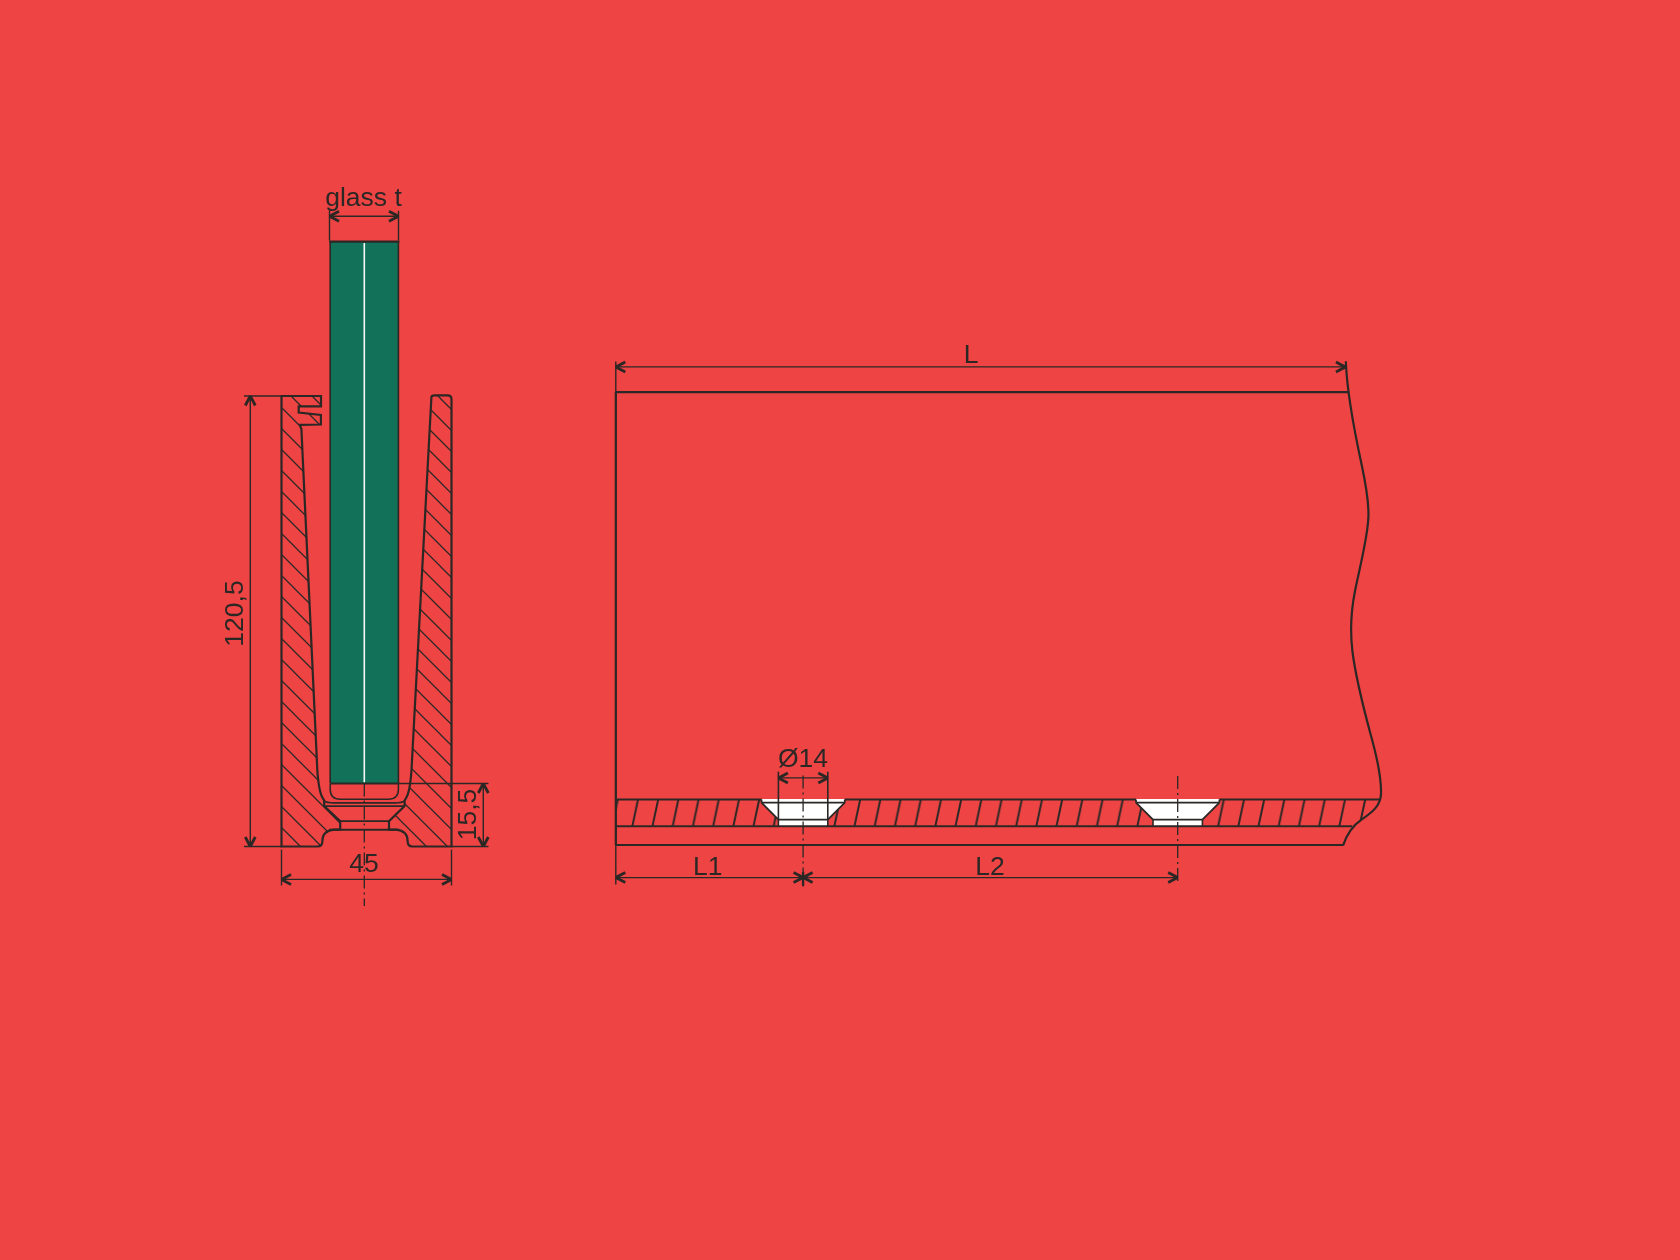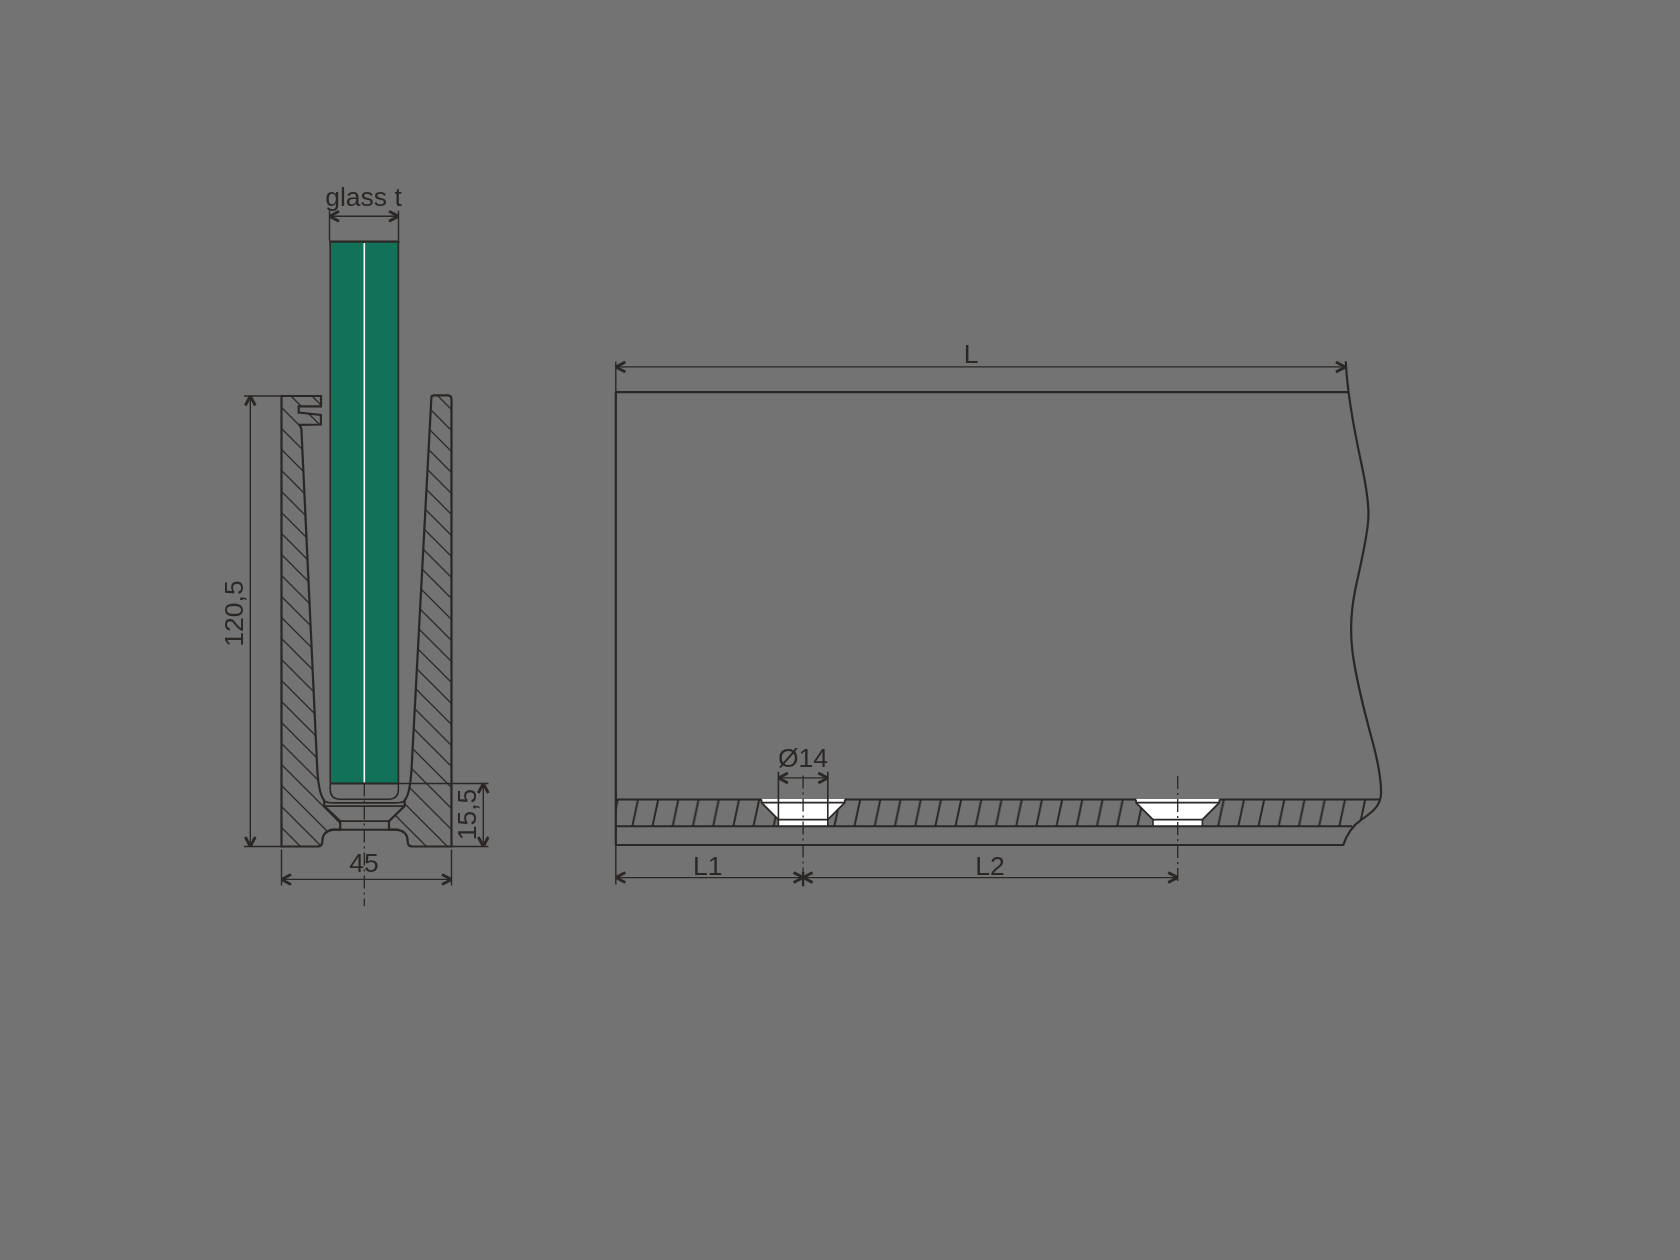--- a/index.html
+++ b/index.html
@@ -1,16 +1,16 @@
 <!DOCTYPE html>
 <html><head>
 <meta charset="utf-8">
 <style>
   html,body{margin:0;padding:0;background:#ffffff;}
-  .page{width:1680px;height:1260px;position:relative;background:#737373;overflow:hidden;}
+  .page{width:1680px;height:1260px;position:relative;background:#ef4444;overflow:hidden;}
   text{font-family:"Liberation Sans", sans-serif;fill:#2b2725;}
 </style>
 </head>
 <body>
 <div class="page">
 <svg width="1680" height="1260" viewBox="0 0 1680 1260">
 <defs>
   <pattern id="hL" width="21" height="21" patternUnits="userSpaceOnUse">
     <path d="M-5,-5 L26,26 M-15.5,5.5 L15.5,36.5 M5.5,-15.5 L36.5,15.5" stroke="#2b2725" stroke-width="1.25" fill="none"></path>
   </pattern>

